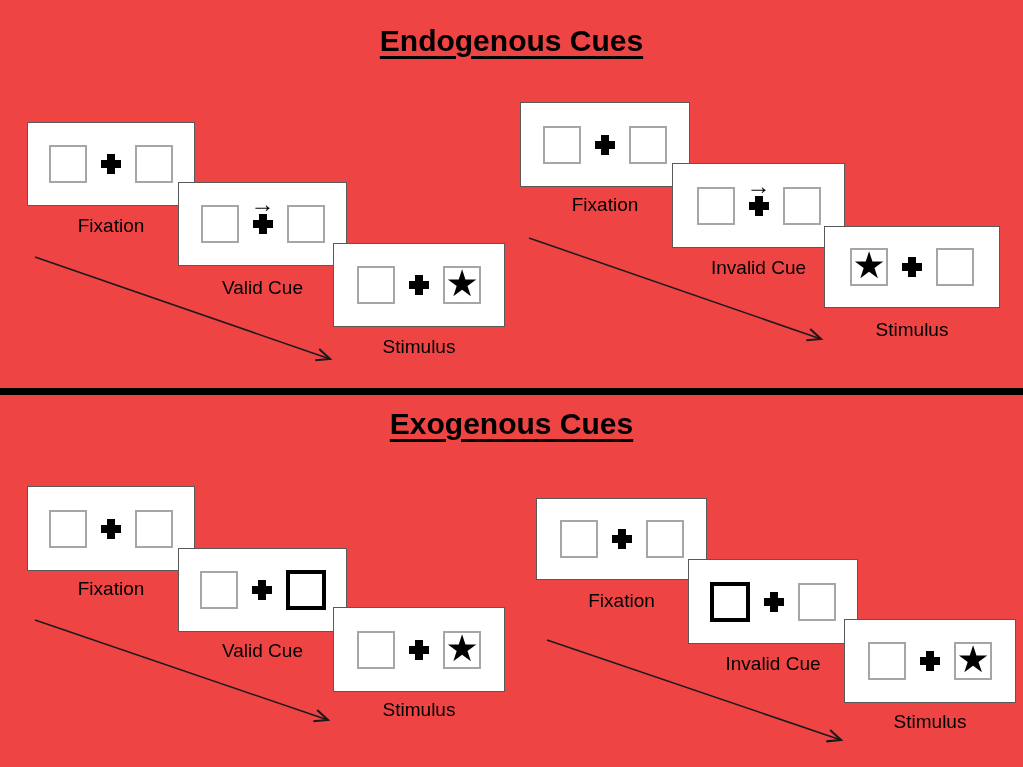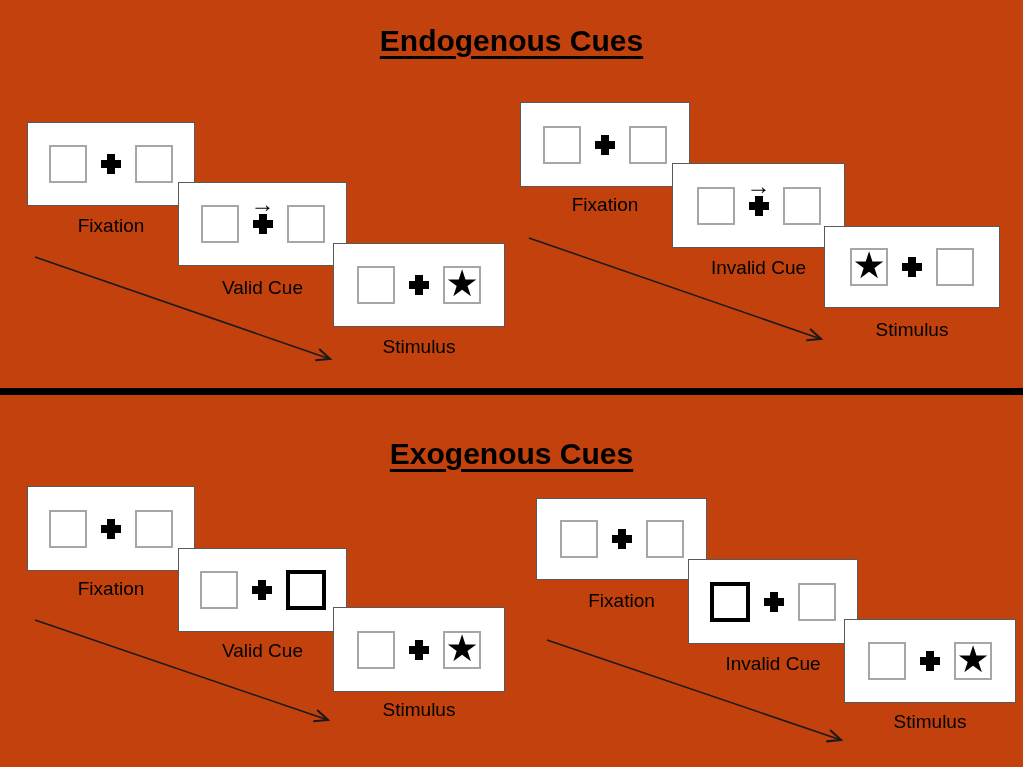--- a/index.html
+++ b/index.html
@@ -1,17 +1,17 @@
 <!DOCTYPE html>
 <html><head>
 <meta charset="utf-8">
 <style>
   html,body{margin:0;padding:0;background:#fff;}
   #canvas{
-    position:relative;width:1023px;height:767px;background:#c2410c;overflow:hidden;
+    position:relative;width:1023px;height:767px;background:#ef4444;overflow:hidden;
     font-family:"Liberation Sans", sans-serif;color:#000;
   }
   .title{
     position:absolute;left:0;width:100%;text-align:center;
     font-size:30px;font-weight:700;
   }
   .title span{text-decoration:underline;text-decoration-thickness:3px;text-underline-offset:5px;}
   #divider{position:absolute;left:0;top:388px;width:100%;height:7px;background:#000;}
   .panel{
     position:absolute;background:#fff;border:1.5px solid #595959;
@@ -50,21 +50,21 @@
       </marker>
     </defs>
     <line x1="35" y1="257" x2="330" y2="359" stroke="#1a1a1a" stroke-width="1.5" marker-end="url(#ah)"></line>
     <line x1="529" y1="238" x2="821" y2="339" stroke="#1a1a1a" stroke-width="1.5" marker-end="url(#ah)"></line>
     <line x1="35" y1="620" x2="328" y2="720" stroke="#1a1a1a" stroke-width="1.5" marker-end="url(#ah)"></line>
     <line x1="547" y1="640" x2="841" y2="740" stroke="#1a1a1a" stroke-width="1.5" marker-end="url(#ah)"></line>
   </svg>
 
   <div class="title" style="top:24px;"><span>Endogenous Cues</span></div>
   <div id="divider"></div>
-  <div class="title" style="top:437px;"><span>Exogenous Cues</span></div>
+  <div class="title" style="top:407px;"><span>Exogenous Cues</span></div>
 
   <div class="panel" style="left:27px;top:122px;width:168px;height:84px;">
     <div class="sq"></div>
     <div class="center">
         <div class="plus"></div>
       </div>
     <div class="sq"></div>
   </div>
   <div class="lbl" style="left:27px;top:214px;width:168px;">Fixation</div>
 

